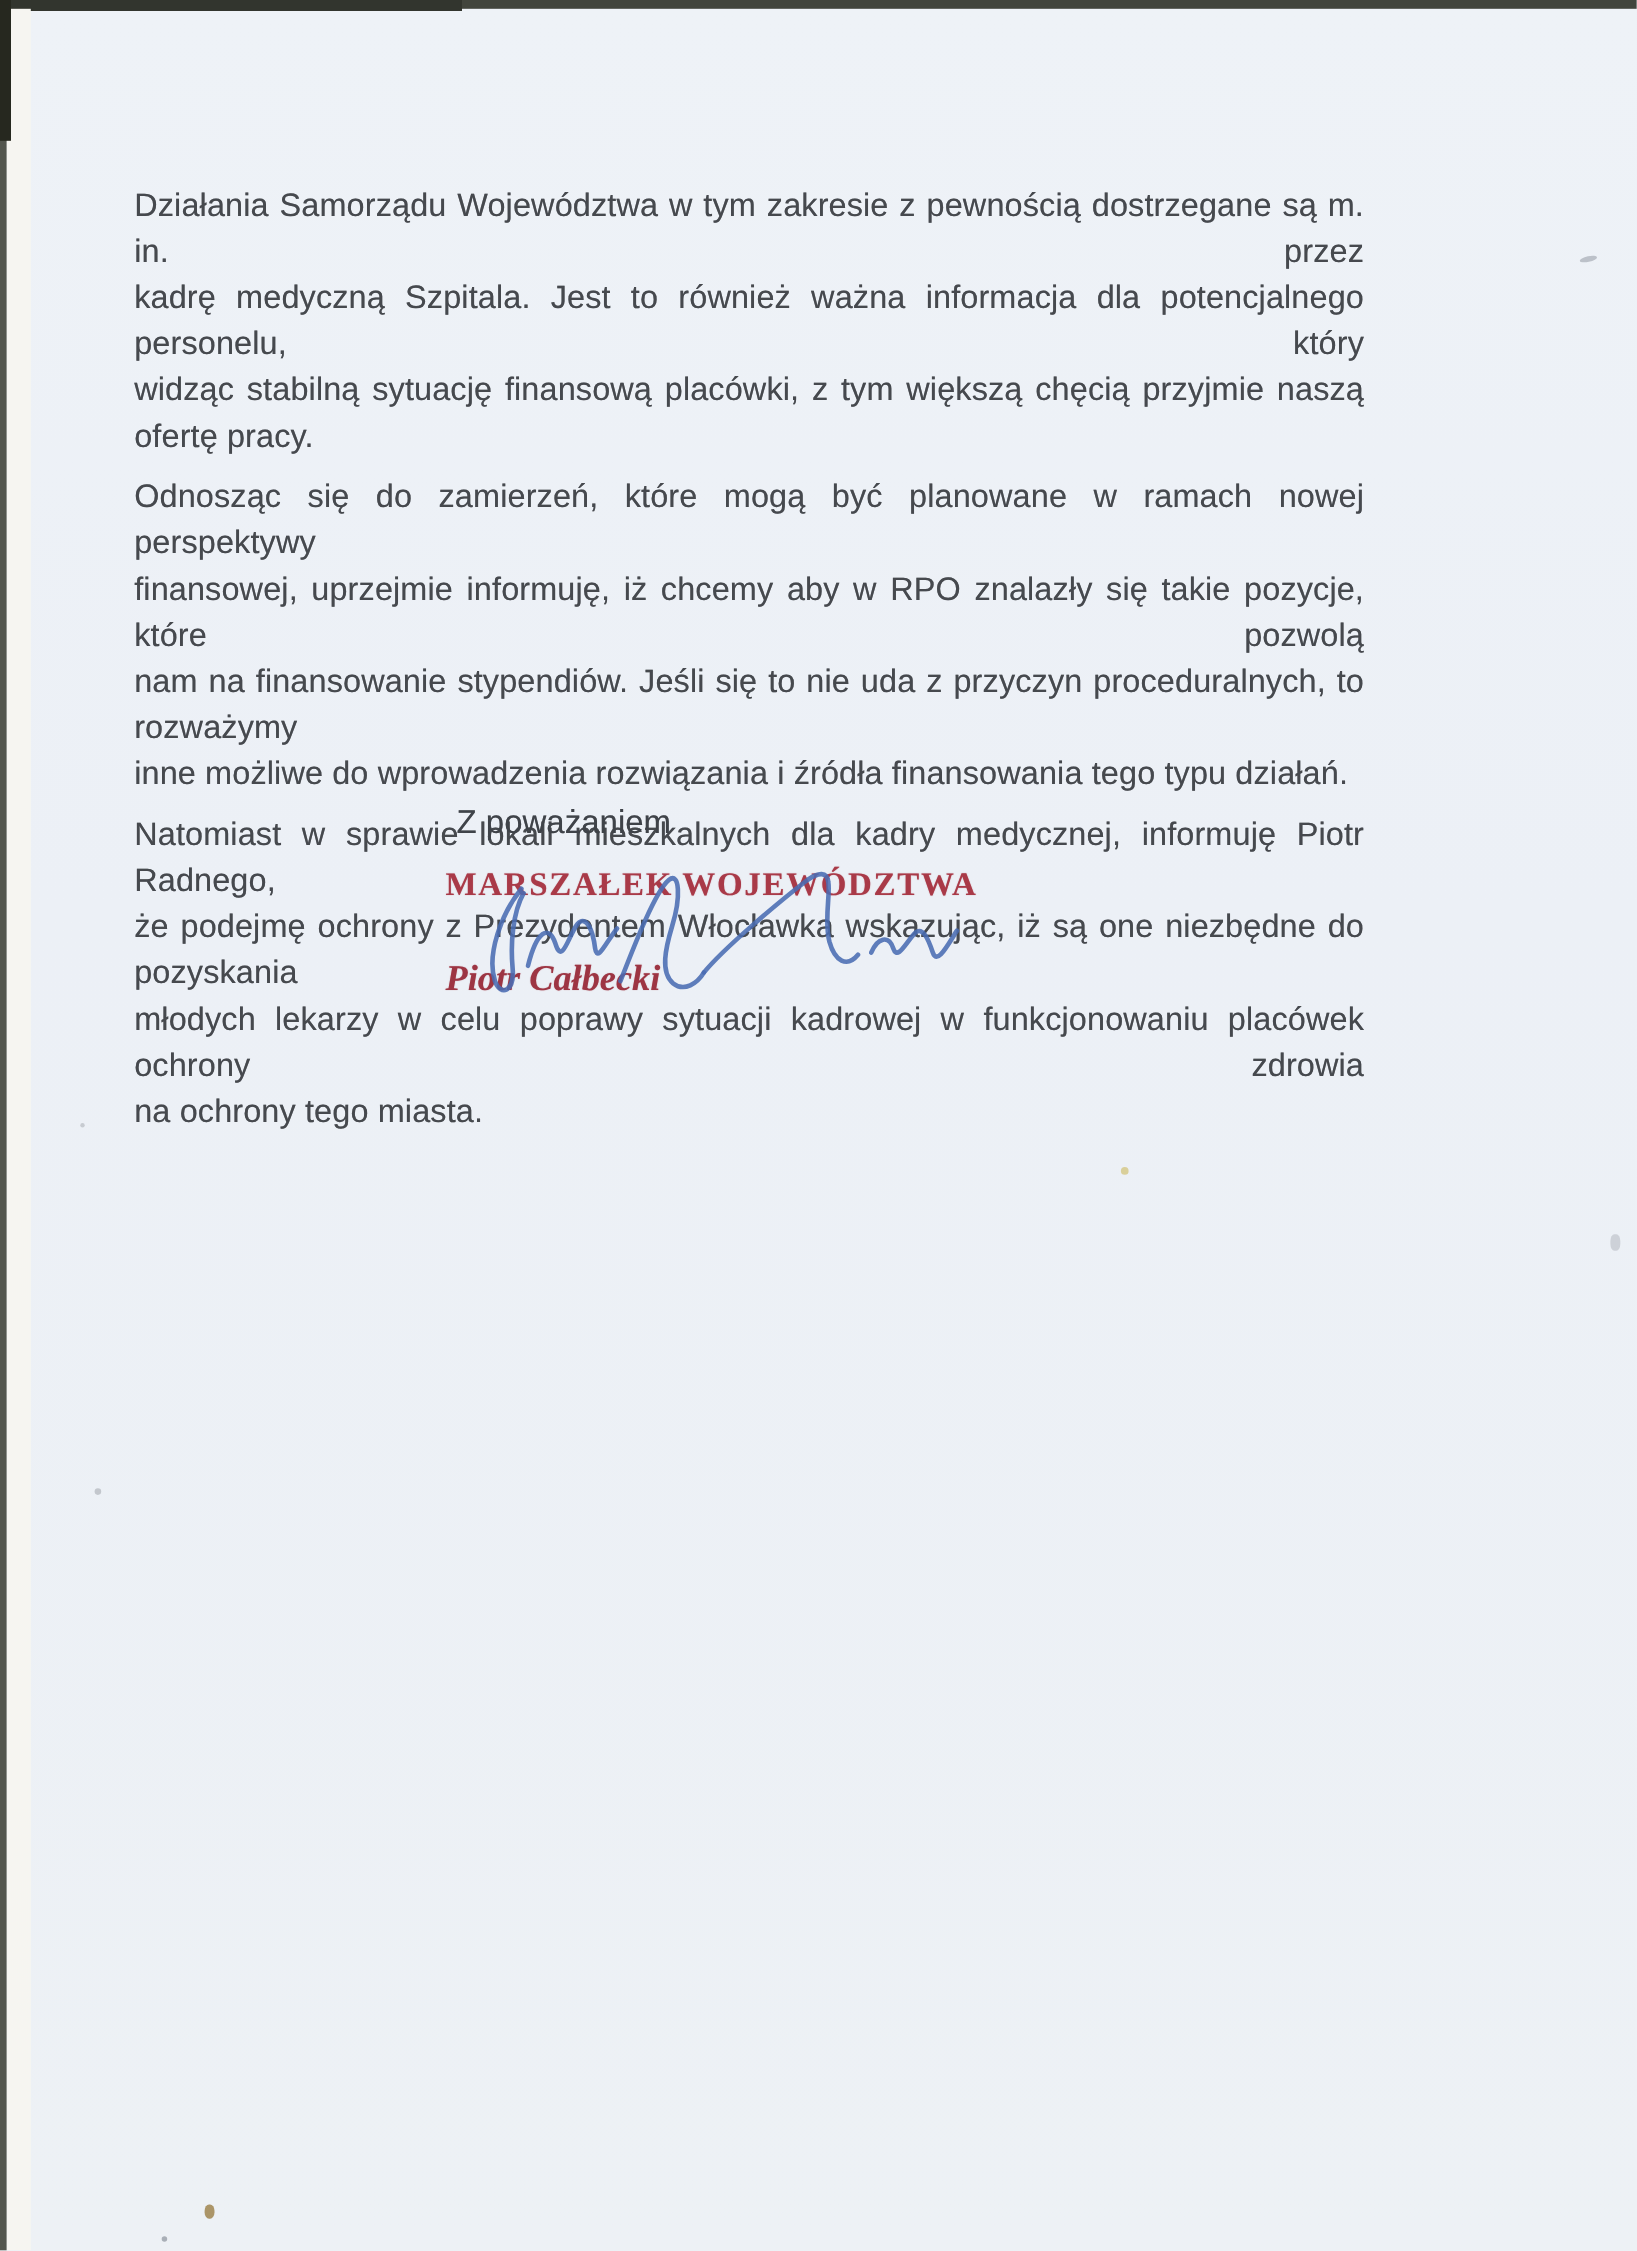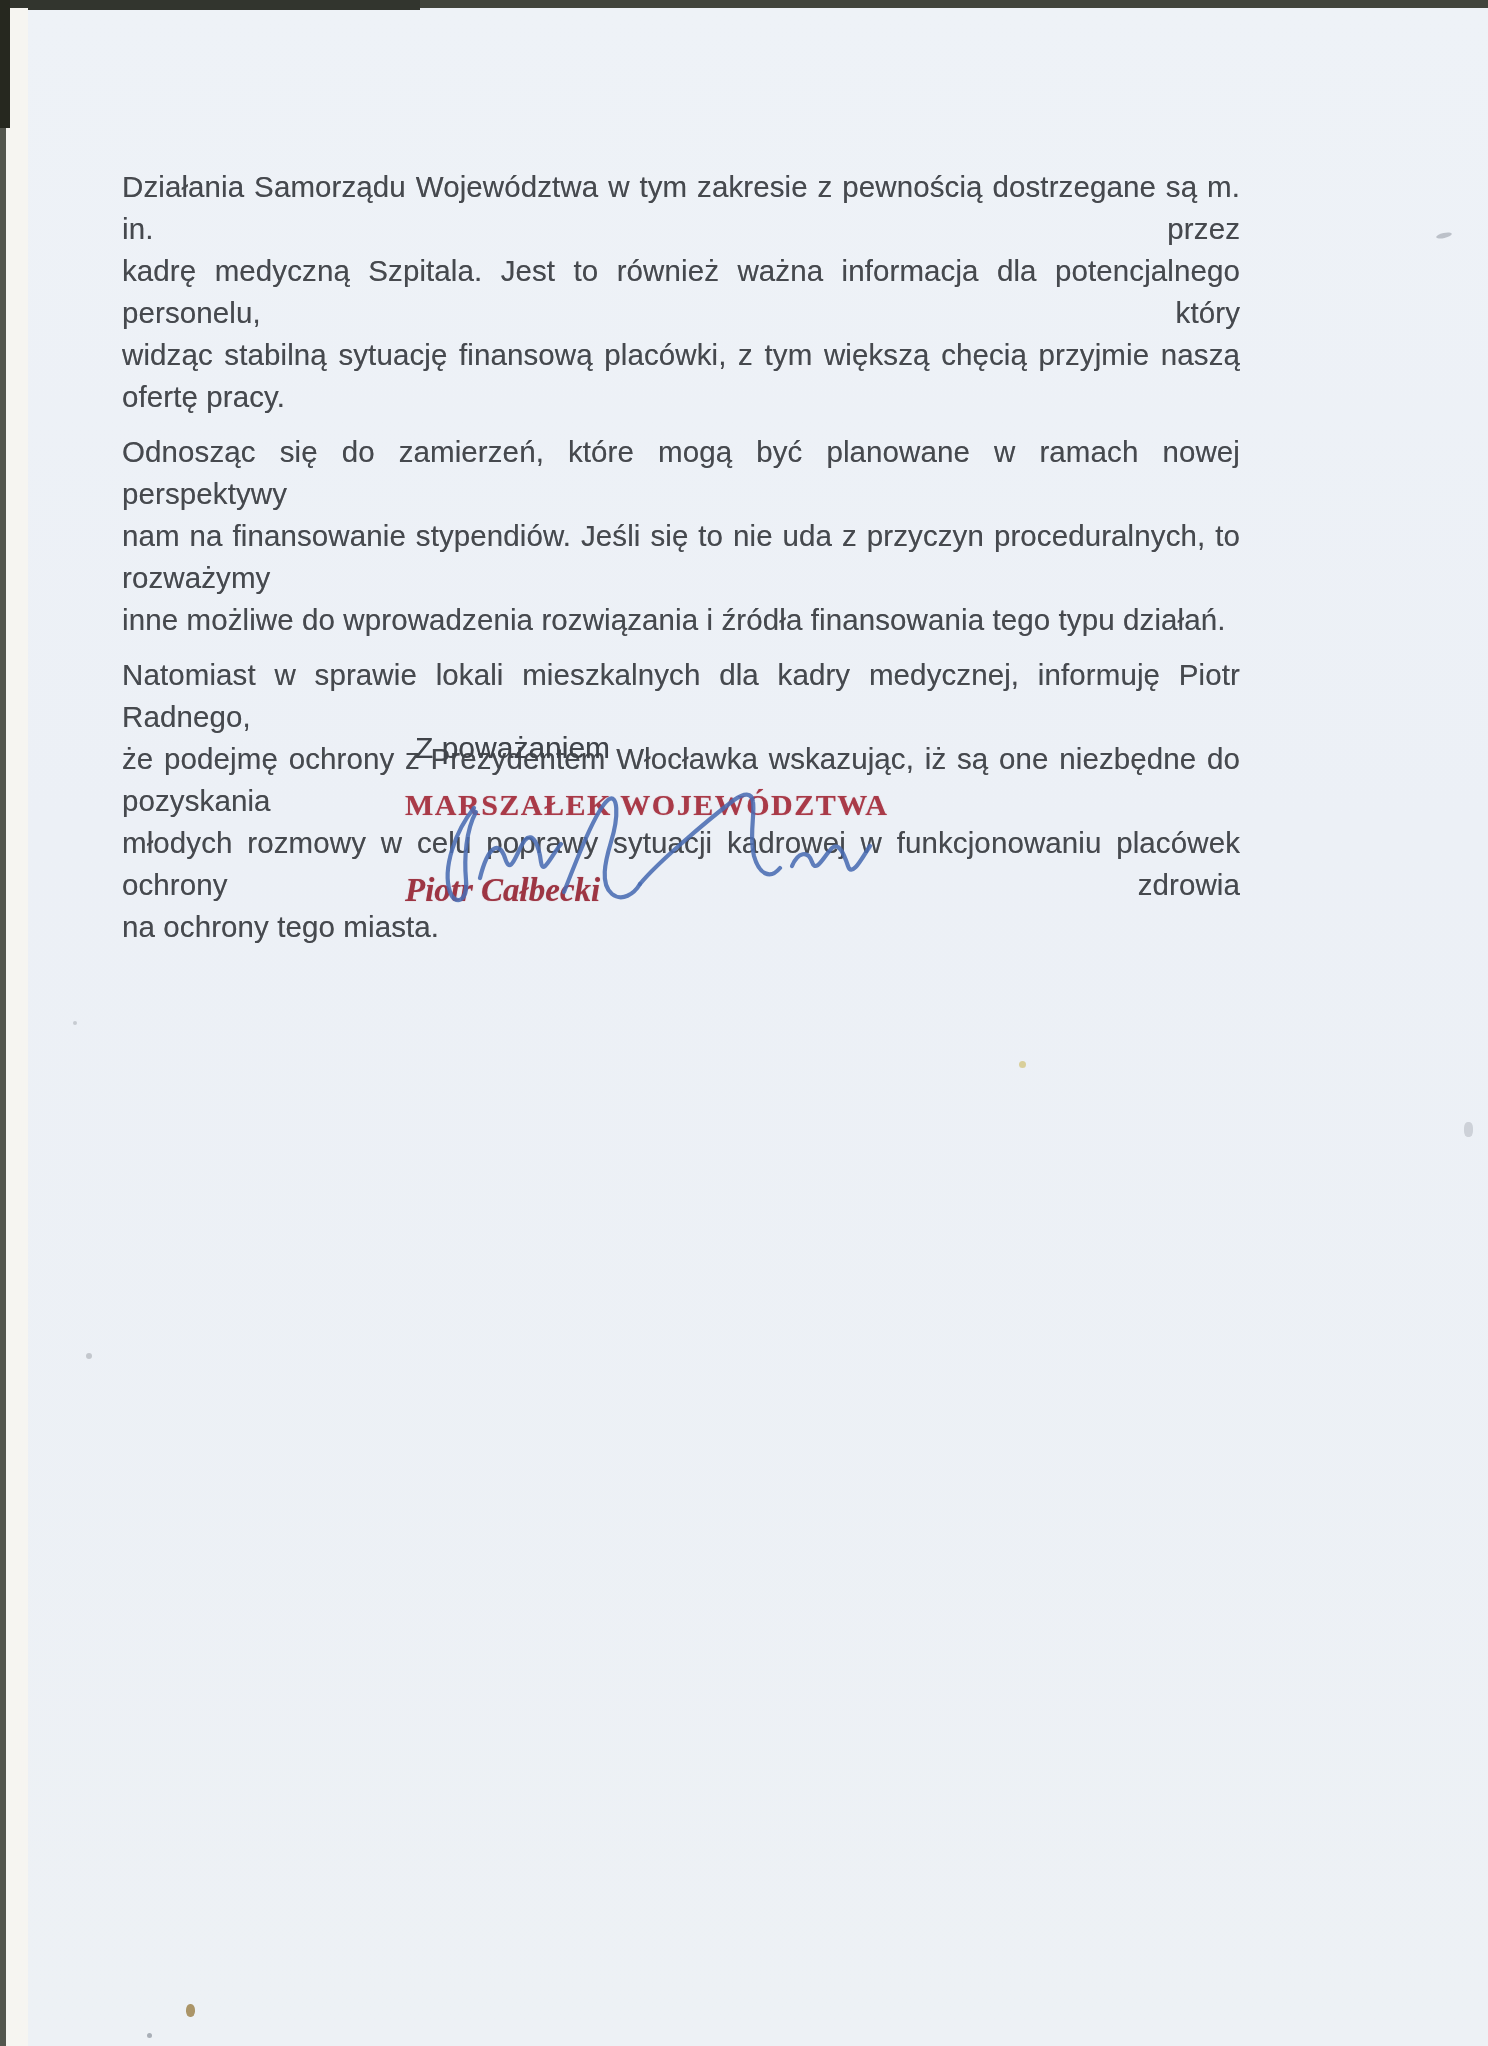--- a/index.html
+++ b/index.html
@@ -75,27 +75,28 @@
 <div class="edge-left-dark"></div>
 
 <div class="letter-body">
   <div class="para">
     <div class="line j">Działania Samorządu Województwa w tym zakresie z pewnością dostrzegane są m. in. przez</div>
     <div class="line j">kadrę medyczną Szpitala. Jest to również ważna informacja dla potencjalnego personelu, który</div>
     <div class="line">widząc stabilną sytuację finansową placówki, z tym większą chęcią przyjmie naszą ofertę pracy.</div>
   </div>
   <div class="para">
     <div class="line j">Odnosząc się do zamierzeń, które mogą być planowane w ramach nowej perspektywy</div>
+    <div class="line j">finansowej, uprzejmie informuję, iż chcemy aby w RPO znalazły się takie pozycje, które pozwolą</div>
     <div class="line j">nam na finansowanie stypendiów. Jeśli się to nie uda z przyczyn proceduralnych, to rozważymy</div>
     <div class="line">inne możliwe do wprowadzenia rozwiązania i źródła finansowania tego typu działań.</div>
   </div>
   <div class="para">
     <div class="line j">Natomiast w sprawie lokali mieszkalnych dla kadry medycznej, informuję Piotr Radnego,</div>
     <div class="line j">że podejmę ochrony z Prezydentem Włocławka wskazując, iż są one niezbędne do pozyskania</div>
-    <div class="line j">młodych rozmowy w celu poprawy sytuacji kadrowej w funkcjonowaniu placówek ochrony zdrowia</div>
+    <div class="line j">młodych lekarzy w celu poprawy sytuacji kadrowej w funkcjonowaniu placówek ochrony zdrowia</div>
     <div class="line">na ochrony tego miasta.</div>
   </div>
 </div>
 
 <div class="closing">Z poważaniem</div>
 
 <div class="stamp">MARSZAŁEK WOJEWÓDZTWA</div>
 
 <svg class="signature" viewBox="0 0 460 125" xmlns="http://www.w3.org/2000/svg">
   <path d="M 56 14 C 38 36 24 74 32 98 C 37 112 50 108 48 86 C 46 64 48 36 58 18"></path>

